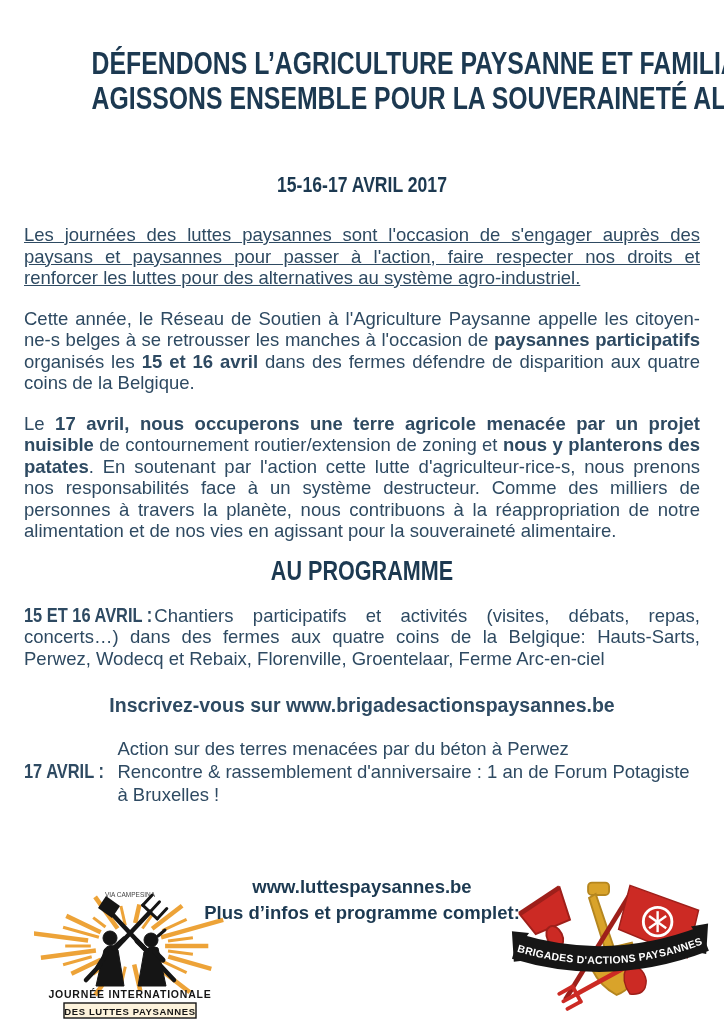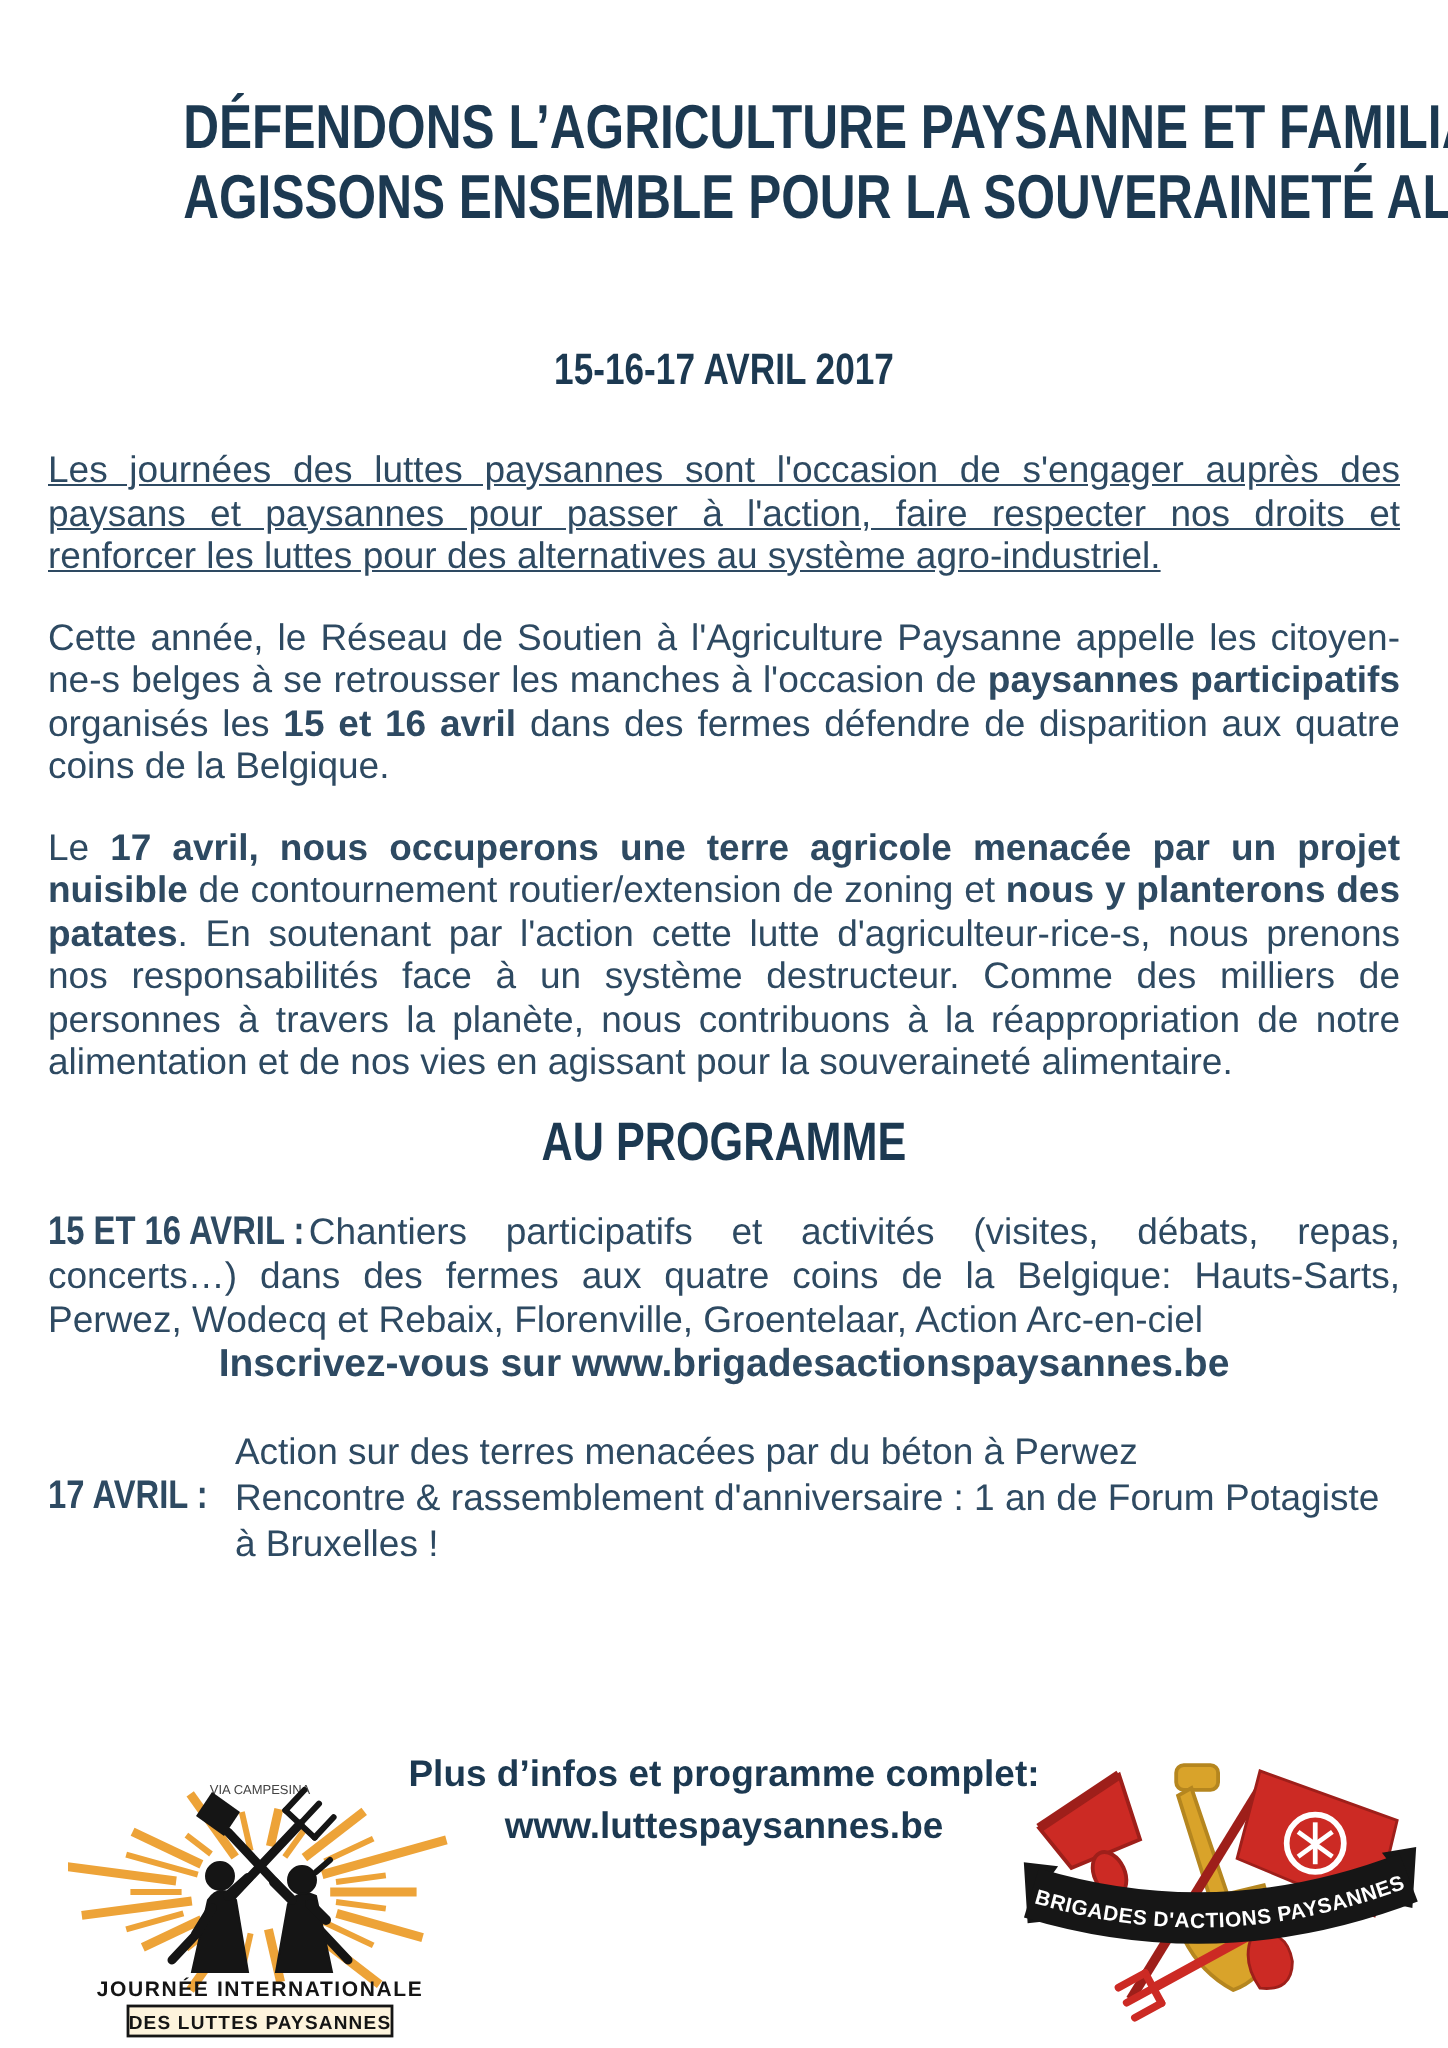--- a/index.html
+++ b/index.html
@@ -52,20 +52,21 @@
     white-space:nowrap;
     transform:scaleX(0.82);
     transform-origin:0 50%;
     font-size:20px;
     color:var(--body);
   }
   .lbl1516{margin-right:-26px;}
   .lbl17{margin-right:-14px;}
 
   .signup{
+    margin-top:24px;
     text-align:center;
     font-weight:700;
     font-size:19.5px;
     line-height:24px;
     color:var(--body);
   }
   .april17{
     display:flex;
     align-items:center;
     margin-top:20px;
@@ -106,21 +107,21 @@
   </div>
 
   <div class="cond date-heading">15-16-17 AVRIL 2017</div>
 
   <p class="para p1"><span>Les journées des luttes paysannes sont l'occasion de s'engager auprès des paysans et paysannes pour passer à l'action, faire respecter nos droits et renforcer les luttes pour des alternatives au système agro-industriel.</span></p>
   <p class="para"><span>Cette année, le Réseau de Soutien à l'Agriculture Paysanne appelle les citoyen-ne-s belges à se retrousser les manches à l'occasion de </span><span class="b">paysannes participatifs</span><span> organisés les </span><span class="b">15 et 16 avril</span><span> dans des fermes défendre de disparition aux quatre coins de la Belgique.</span></p>
   <p class="para"><span>Le </span><span class="b">17 avril, nous occuperons une terre agricole menacée par un projet nuisible</span><span> de contournement routier/extension de zoning et </span><span class="b">nous y planterons des patates</span><span>. En soutenant par l'action cette lutte d'agriculteur-rice-s, nous prenons nos responsabilités face à un système destructeur. Comme des milliers de personnes à travers la planète, nous contribuons à la réappropriation de notre alimentation et de nos vies en agissant pour la souveraineté alimentaire.</span></p>
 
   <div class="cond section-heading">AU PROGRAMME</div>
 
-  <p class="para"><span class="lbl lbl1516">15 ET 16 AVRIL : </span><span>Chantiers participatifs et activités (visites, débats, repas, concerts…) dans des fermes aux quatre coins de la Belgique: Hauts-Sarts, Perwez, Wodecq et Rebaix, Florenville, Groentelaar, Action Arc-en-ciel</span></p>
+  <p class="para"><span class="lbl lbl1516">15 ET 16 AVRIL : </span><span>Chantiers participatifs et activités (visites, débats, repas, concerts…) dans des fermes aux quatre coins de la Belgique: Hauts-Sarts, Perwez, Wodecq et Rebaix, Florenville, Groentelaar, Ferme Arc-en-ciel</span></p>
 
   <div class="signup">Inscrivez-vous sur www.brigadesactionspaysannes.be</div>
 
   <div class="april17">
     <span class="lbl lbl17">17 AVRIL :</span>
     <div class="april17-lines">
       <div>Action sur des terres menacées par du béton à Perwez</div>
       <div>Rencontre &amp; rassemblement d'anniversaire : 1 an de Forum Potagiste à Bruxelles !</div>
     </div>
   </div>
@@ -180,22 +181,22 @@
         <line x1="124" y1="52" x2="131" y2="46" stroke-width="3" stroke-linecap="round"></line>
         <line x1="112" y1="66" x2="103" y2="57" stroke-width="5" stroke-linecap="round"></line>
         <line x1="121" y1="68" x2="129" y2="76" stroke-width="5" stroke-linecap="round"></line>
       </g>
       <text x="96" y="114" text-anchor="middle" font-size="10.5" font-weight="bold" fill="#151515" letter-spacing="0.8">JOURNÉE INTERNATIONALE</text>
       <rect x="30" y="119" width="132" height="15" fill="#fdf3dc" stroke="#151515" stroke-width="1.4"></rect>
       <text x="96" y="130.5" text-anchor="middle" font-size="9.5" font-weight="bold" fill="#151515" letter-spacing="0.6">DES LUTTES PAYSANNES</text>
     </svg>
 
     <div class="more-info">
+      <div>www.luttespaysannes.be</div>
       <div>Plus d’infos et programme complet:</div>
-      <div>www.luttespaysannes.be</div>
     </div>
 
     <svg class="right-logo" width="200" height="141" viewBox="0 0 210 148" xmlns="http://www.w3.org/2000/svg">
 
       <g fill="#d9a32a" stroke="#b5861f" stroke-width="2">
         <rect x="82" y="9" width="22" height="13" rx="4"></rect>
         <path d="M90,21 L112,86 L103,89 L83,25 Z"></path>
         <path d="M86,82 L128,72 L135,96 Q131,120 112,127 Q95,118 86,100 Z"></path>
       </g>
 

